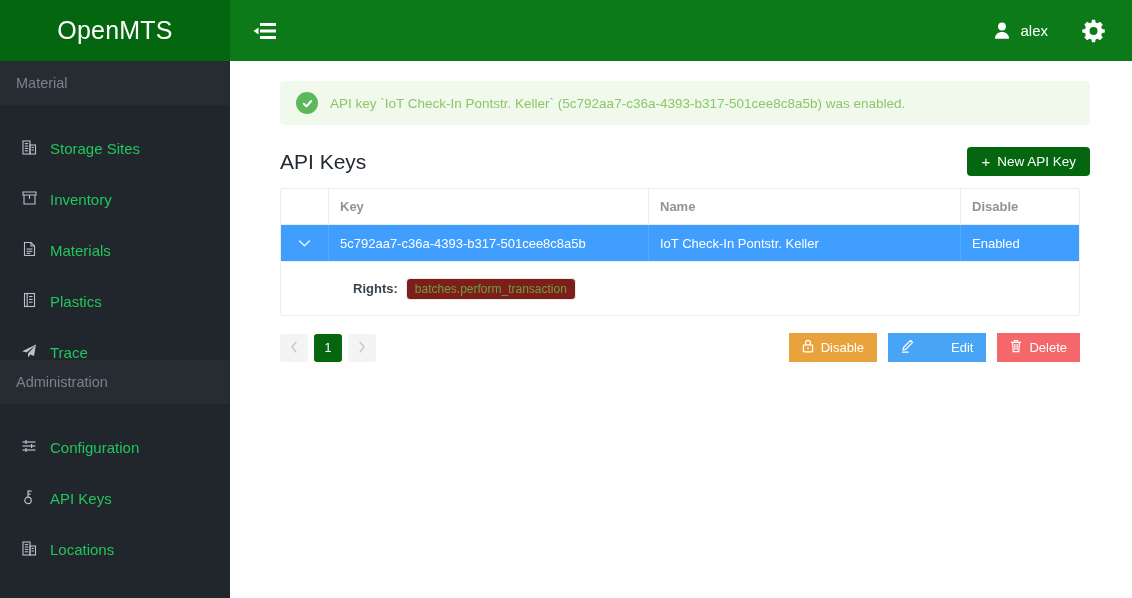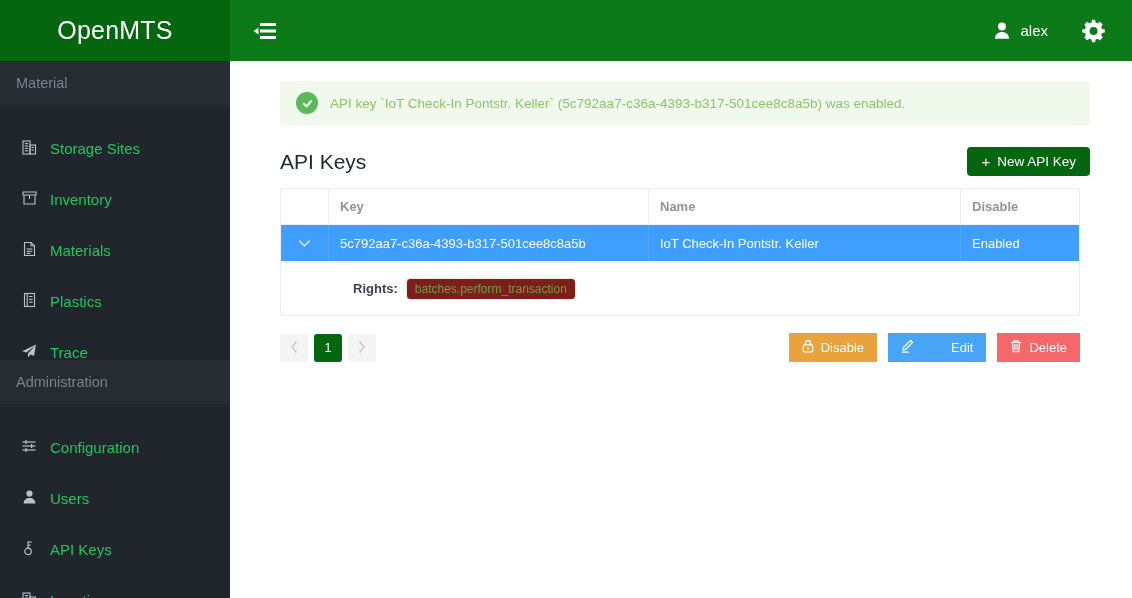--- a/index.html
+++ b/index.html
@@ -282,29 +282,20 @@
             <line x1="1.5" y1="8" x2="14.5" y2="8"></line>
           <line x1="1.5" y1="12" x2="14.5" y2="12"></line>
           <line x1="5" y1="2" x2="5" y2="6"></line>
             <line x1="10.6" y1="6" x2="10.6" y2="10"></line>
           <line x1="5" y1="10" x2="5" y2="14"></line>
         </svg>
       </span>
       <span class="nav-label">Configuration</span>
     </div>
 
-    <div class="nav-item">
-      <span class="ico">
-        <svg width="15" height="16" viewBox="0 0 15 16" fill="currentColor">
-          <circle cx="7.5" cy="4.6" r="3.1"></circle>
-          <path d="M1.6 14.5 C1.6 10.9 4.2 9 7.5 9 C10.8 9 13.4 10.9 13.4 14.5 Z"></path>
-        </svg>
-      </span>
-      <span class="nav-label">Users</span>
-    </div>
 
     <div class="nav-item">
       <span class="ico">
         <svg width="14" height="16" viewBox="0 0 14 16" fill="none" stroke="currentColor" stroke-width="1.2">
           <circle cx="6" cy="11.4" r="3.2"></circle>
           <line x1="6" y1="8.2" x2="6" y2="1.5"></line>
           <line x1="6" y1="2.1" x2="9.6" y2="2.1"></line>
           <line x1="6" y1="5.1" x2="8.6" y2="5.1"></line>
         </svg>
       </span>

